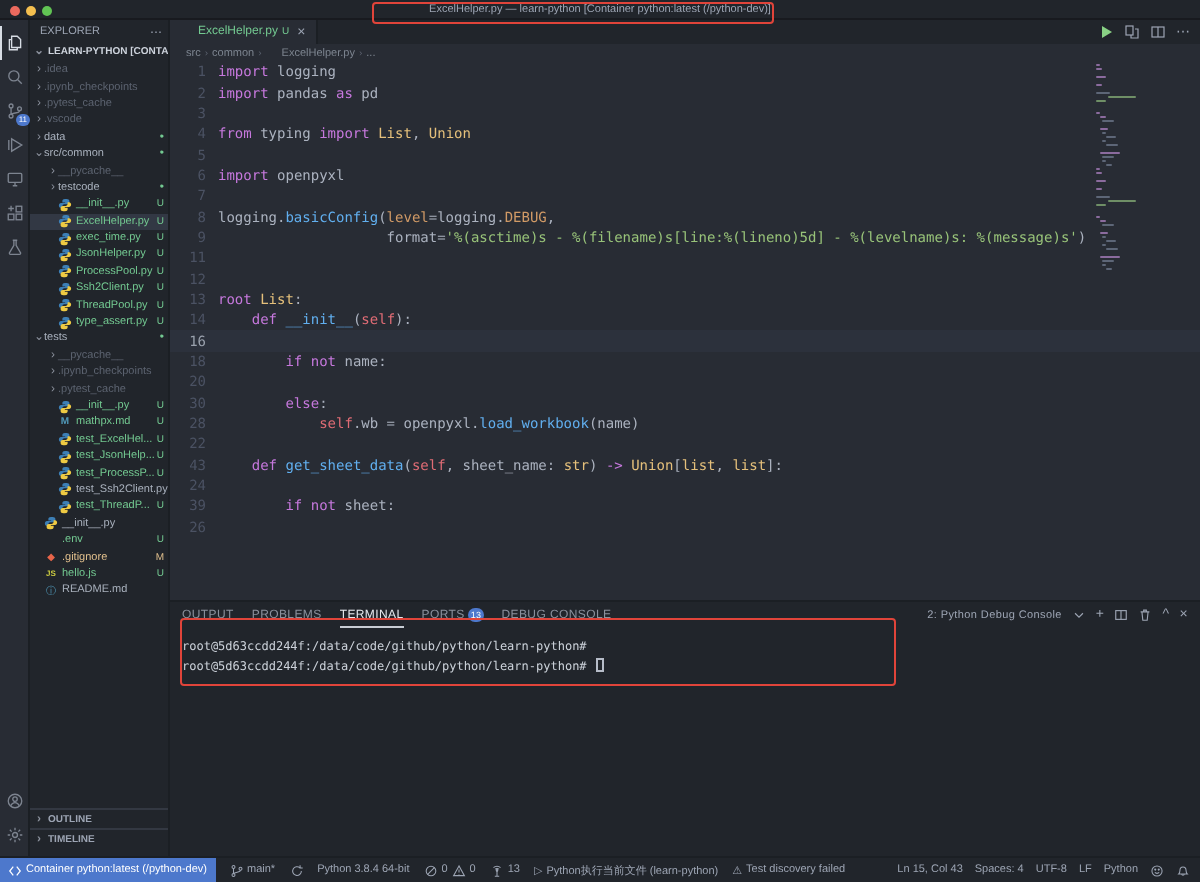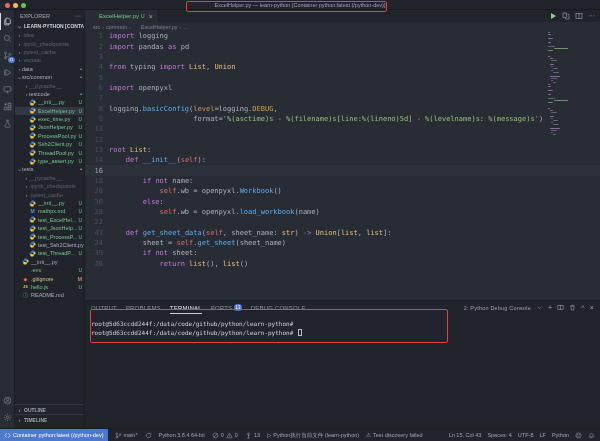--- a/index.html
+++ b/index.html
@@ -599,49 +599,46 @@
         </div>
         <div class="code-line current">
           <span class="ln">16</span>
         </div>
         <div class="code-line">
           <span class="ln">18</span>
           <span class="lc">        <span class="tk-kw">if</span> <span class="tk-kw">not</span> name:</span>
         </div>
         <div class="code-line">
           <span class="ln">20</span>
-          <span class="lc">            <span class="tk-self">self</span>.wb = openpyxl.<span class="tk-fn">Workbook</span>()</span>
         </div>
         <div class="code-line">
           <span class="ln">30</span>
           <span class="lc">        <span class="tk-kw">else</span>:</span>
         </div>
         <div class="code-line">
           <span class="ln">28</span>
           <span class="lc">            <span class="tk-self">self</span>.wb = openpyxl.<span class="tk-fn">load_workbook</span>(name)</span>
         </div>
         <div class="code-line">
           <span class="ln">22</span>
           <span class="lc"></span>
         </div>
         <div class="code-line">
           <span class="ln">43</span>
           <span class="lc">    <span class="tk-kw">def</span> <span class="tk-fn">get_sheet_data</span>(<span class="tk-self">self</span>, sheet_name: <span class="tk-type">str</span>) <span class="tk-kw">-&gt;</span> <span class="tk-type">Union</span>[<span class="tk-type">list</span>, <span class="tk-type">list</span>]:</span>
         </div>
         <div class="code-line">
           <span class="ln">24</span>
-          <span class="lc">        sheet = <span class="tk-self">self</span>.<span class="tk-fn">get_sheet</span>(sheet_name)</span>
         </div>
         <div class="code-line">
           <span class="ln">39</span>
           <span class="lc">        <span class="tk-kw">if</span> <span class="tk-kw">not</span> sheet:</span>
         </div>
         <div class="code-line">
           <span class="ln">26</span>
-          <span class="lc">            <span class="tk-kw">return</span> <span class="tk-type">list</span>(), <span class="tk-type">list</span>()</span>
         </div>
       </div>
     <div class="minimap">
         <div class="mm-slot">
           <div class="mm-bar" style="margin-left: 0px; width: 2.38px; background: rgb(139, 107, 158);"></div>
         </div>
         <div class="mm-slot">
           <div class="mm-bar" style="margin-left: 0px; width: 3.23px; background: rgb(139, 107, 158);"></div>
         </div>
         <div class="mm-slot"></div>

